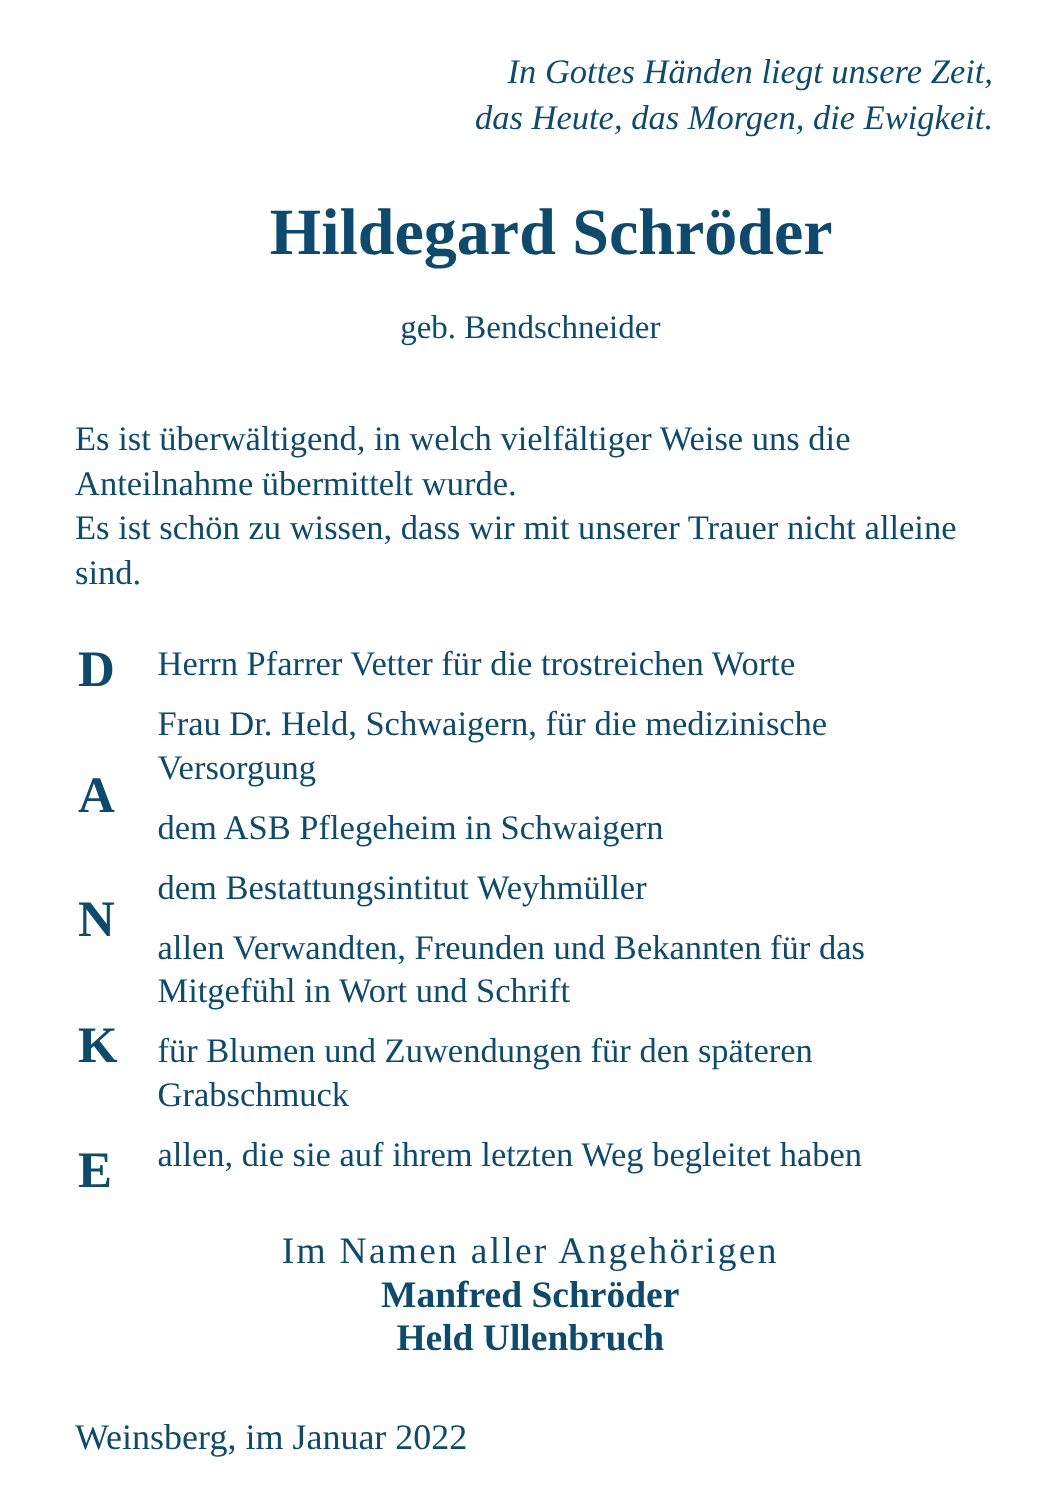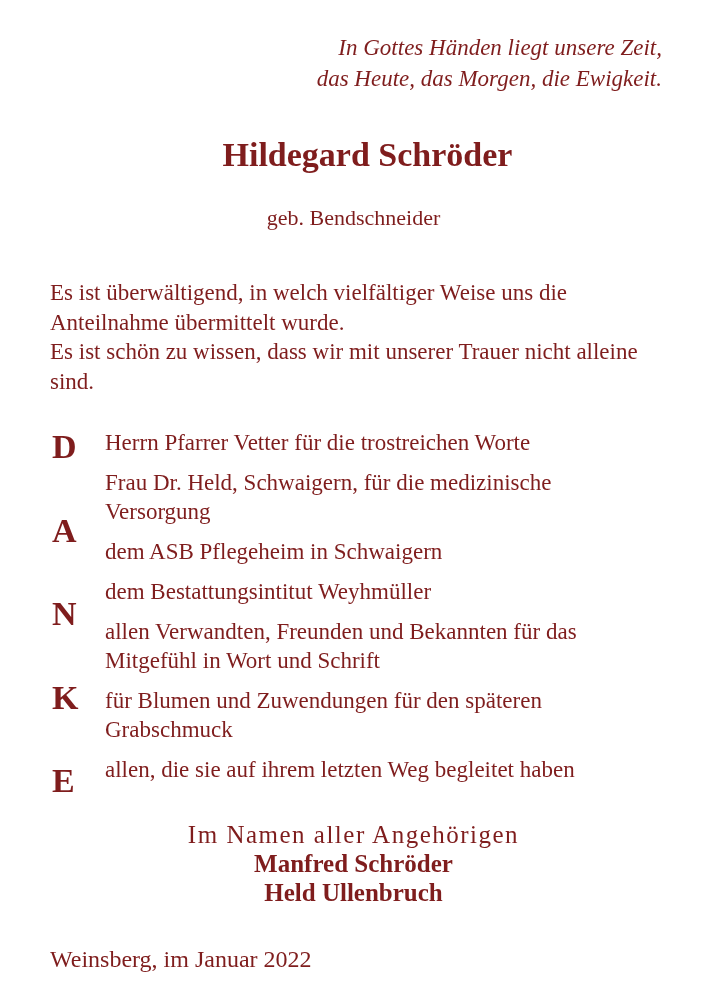--- a/index.html
+++ b/index.html
@@ -2,42 +2,42 @@
 <html><head>
 <meta charset="utf-8">
 <style>
   * { box-sizing: border-box; }
   html, body { margin: 0; padding: 0; background: #ffffff; }
   .page {
     position: relative;
     width: 707px;
     height: 1000px;
     background: #ffffff;
-    color: #7f1d1d;
+    color: #0c4a6e;
     font-family: "Liberation Serif", "DejaVu Serif", serif;
     overflow: hidden;
   }
   .epigraph {
     position: absolute;
     top: 32px;
     right: 45px;
     text-align: right;
     font-style: italic;
     font-size: 23px;
     line-height: 31px;
     white-space: nowrap;
   }
   .deceased-name {
     position: absolute;
     top: 126px;
     left: 0;
     width: 100%;
     margin: 0;
     text-align: center;
-    font-size: 34px;
+    font-size: 44px;
     font-weight: bold;
     line-height: 58px;
     padding-left: 28px;
   }
   .birth-name {
     position: absolute;
     top: 204px;
     left: 0;
     width: 100%;
     text-align: center;

